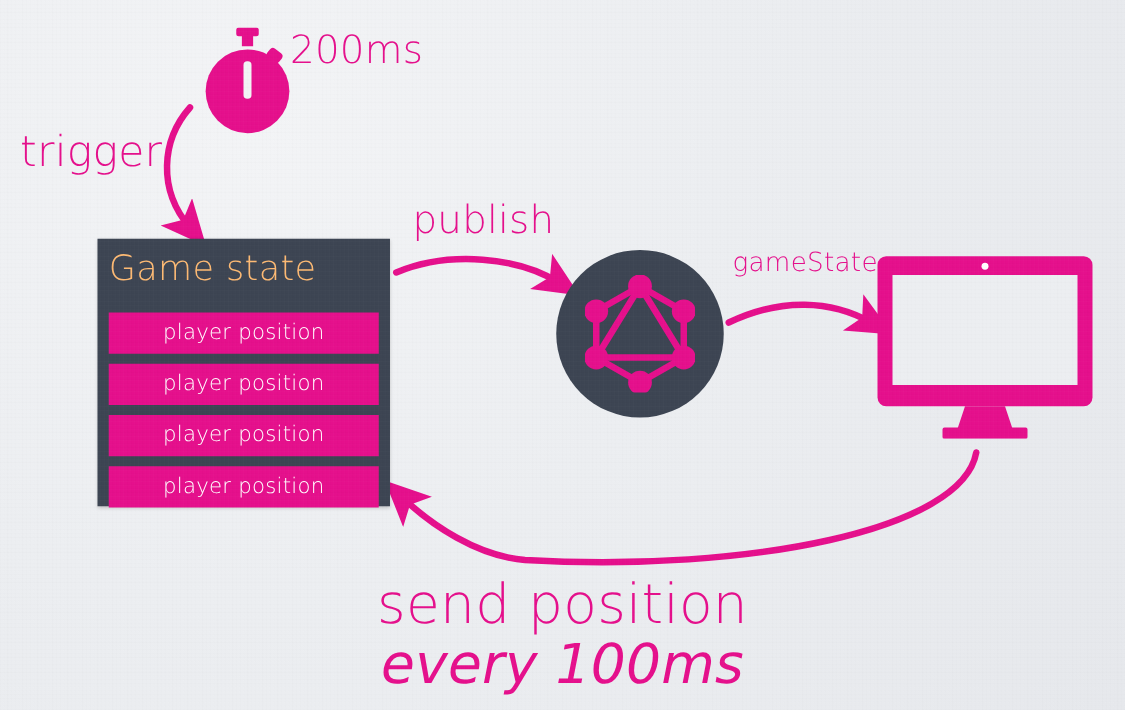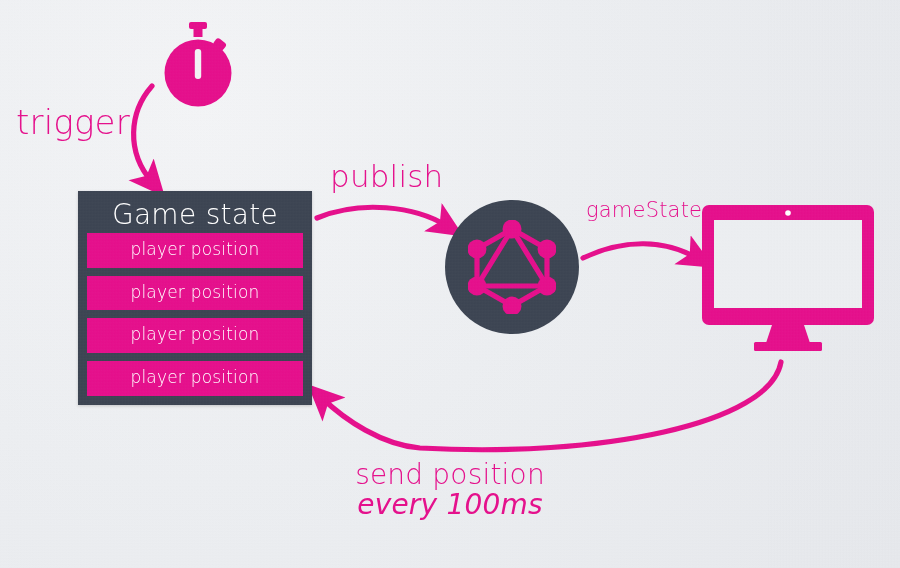--- a/index.html
+++ b/index.html
@@ -59,21 +59,21 @@
   }
 
   #label-200ms   { left: 232px; top: 24px;  font-size: 31px; }
   #label-trigger { left: 16px;  top: 104px; font-size: 34px; }
   #label-publish { left: 330px; top: 160px; font-size: 31px; }
   #label-gamestate { left: 586px; top: 199px; font-size: 21px; }
   #label-send {
     left: 0px; top: 460px;
     width: 900px;
     text-align: center;
-    font-size: 28px;
+    font-size: 44px;
     white-space: normal;
   }
   #label-send .line2 { display: block; font-style: italic; }
 
   
   #stopwatch {
     left: 160px; top: 22px;
     width: 76px; height: 86px;
   }
 
@@ -82,28 +82,27 @@
     left: 78px; top: 191px;
     width: 234px; height: 214px;
     background: #3d4553;
     box-sizing: border-box;
     padding: 6px 9px 9px 9px;
     display: flex;
     flex-direction: column;
     box-shadow: 0 1px 3px rgba(0,0,0,0.18);
   }
   #gamestate-title {
-    color: #ffffff;
+    color: #fdba74;
     font-family: "DejaVu Sans", "Liberation Sans", sans-serif;
     font-weight: 300;
     font-size: 28px;
-    text-align: center;
     letter-spacing: 0.3px;
     line-height: 1.28;
-    margin-bottom: 0;
+    margin-bottom: 17px;
   }
   .player-bar {
     background: #e5108c;
     color: #ffffff;
     font-family: "DejaVu Sans", "Liberation Sans", sans-serif;
     font-weight: 300;
     font-size: 17px;
     text-align: center;
     letter-spacing: 0.2px;
     height: 43px;
@@ -163,20 +162,21 @@
       <rect x="33.5" y="5" width="9" height="10" fill="#e5108c"></rect>
 
       <rect x="54" y="18" width="12" height="9" rx="3" fill="#e5108c" transform="rotate(38 60 22)"></rect>
 
       <circle cx="38" cy="51" r="33.5" fill="#e5108c"></circle>
 
       <rect x="34.8" y="27" width="6.4" height="30" rx="3" fill="#f2f3f5"></rect>
     </svg>
   </div>
 
+  <div class="label" id="label-200ms">200ms</div>
 
   <div class="label" id="label-trigger">trigger</div>
 
   <div class="label" id="label-publish">publish</div>
 
   <div class="label" id="label-gamestate">gameState</div>
 
   <div class="label" id="label-send">
     <span class="line1">send position</span>
     <span class="line2">every 100ms</span>

